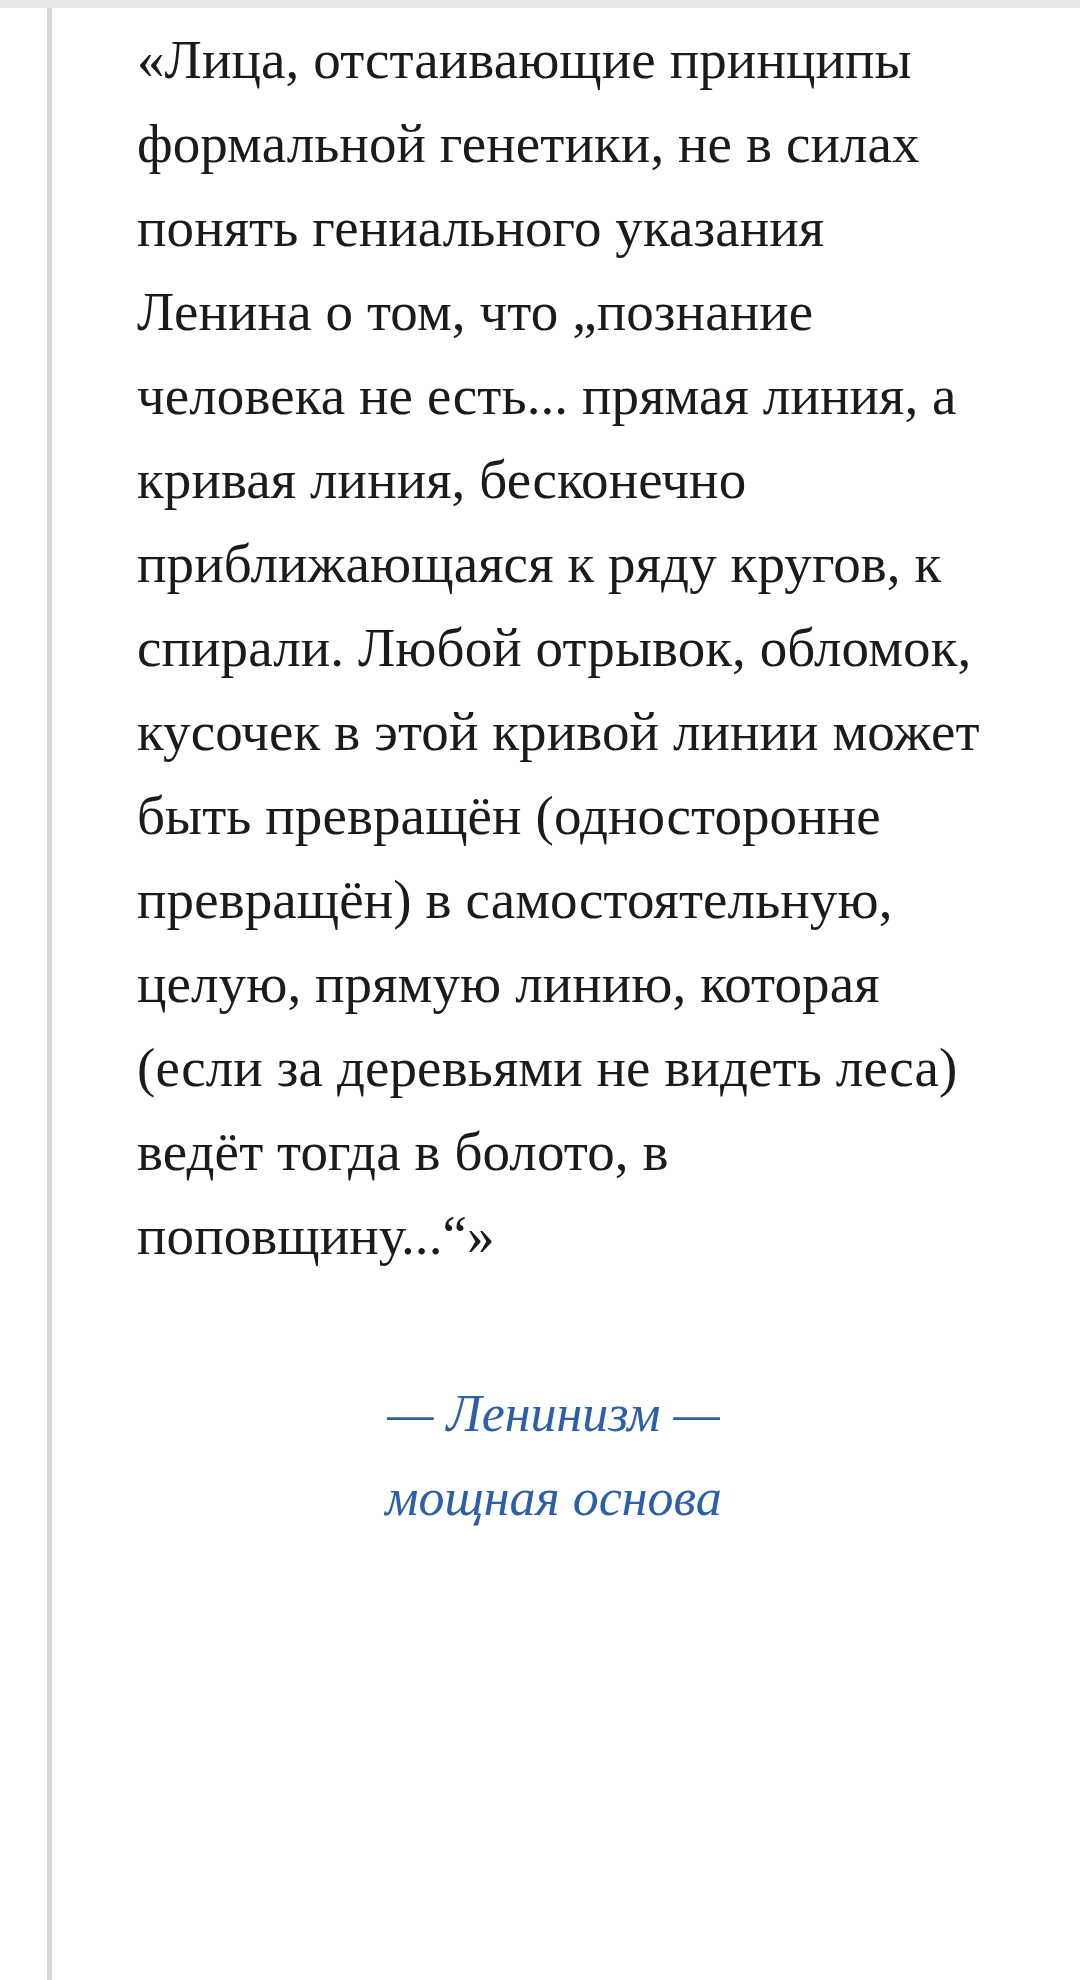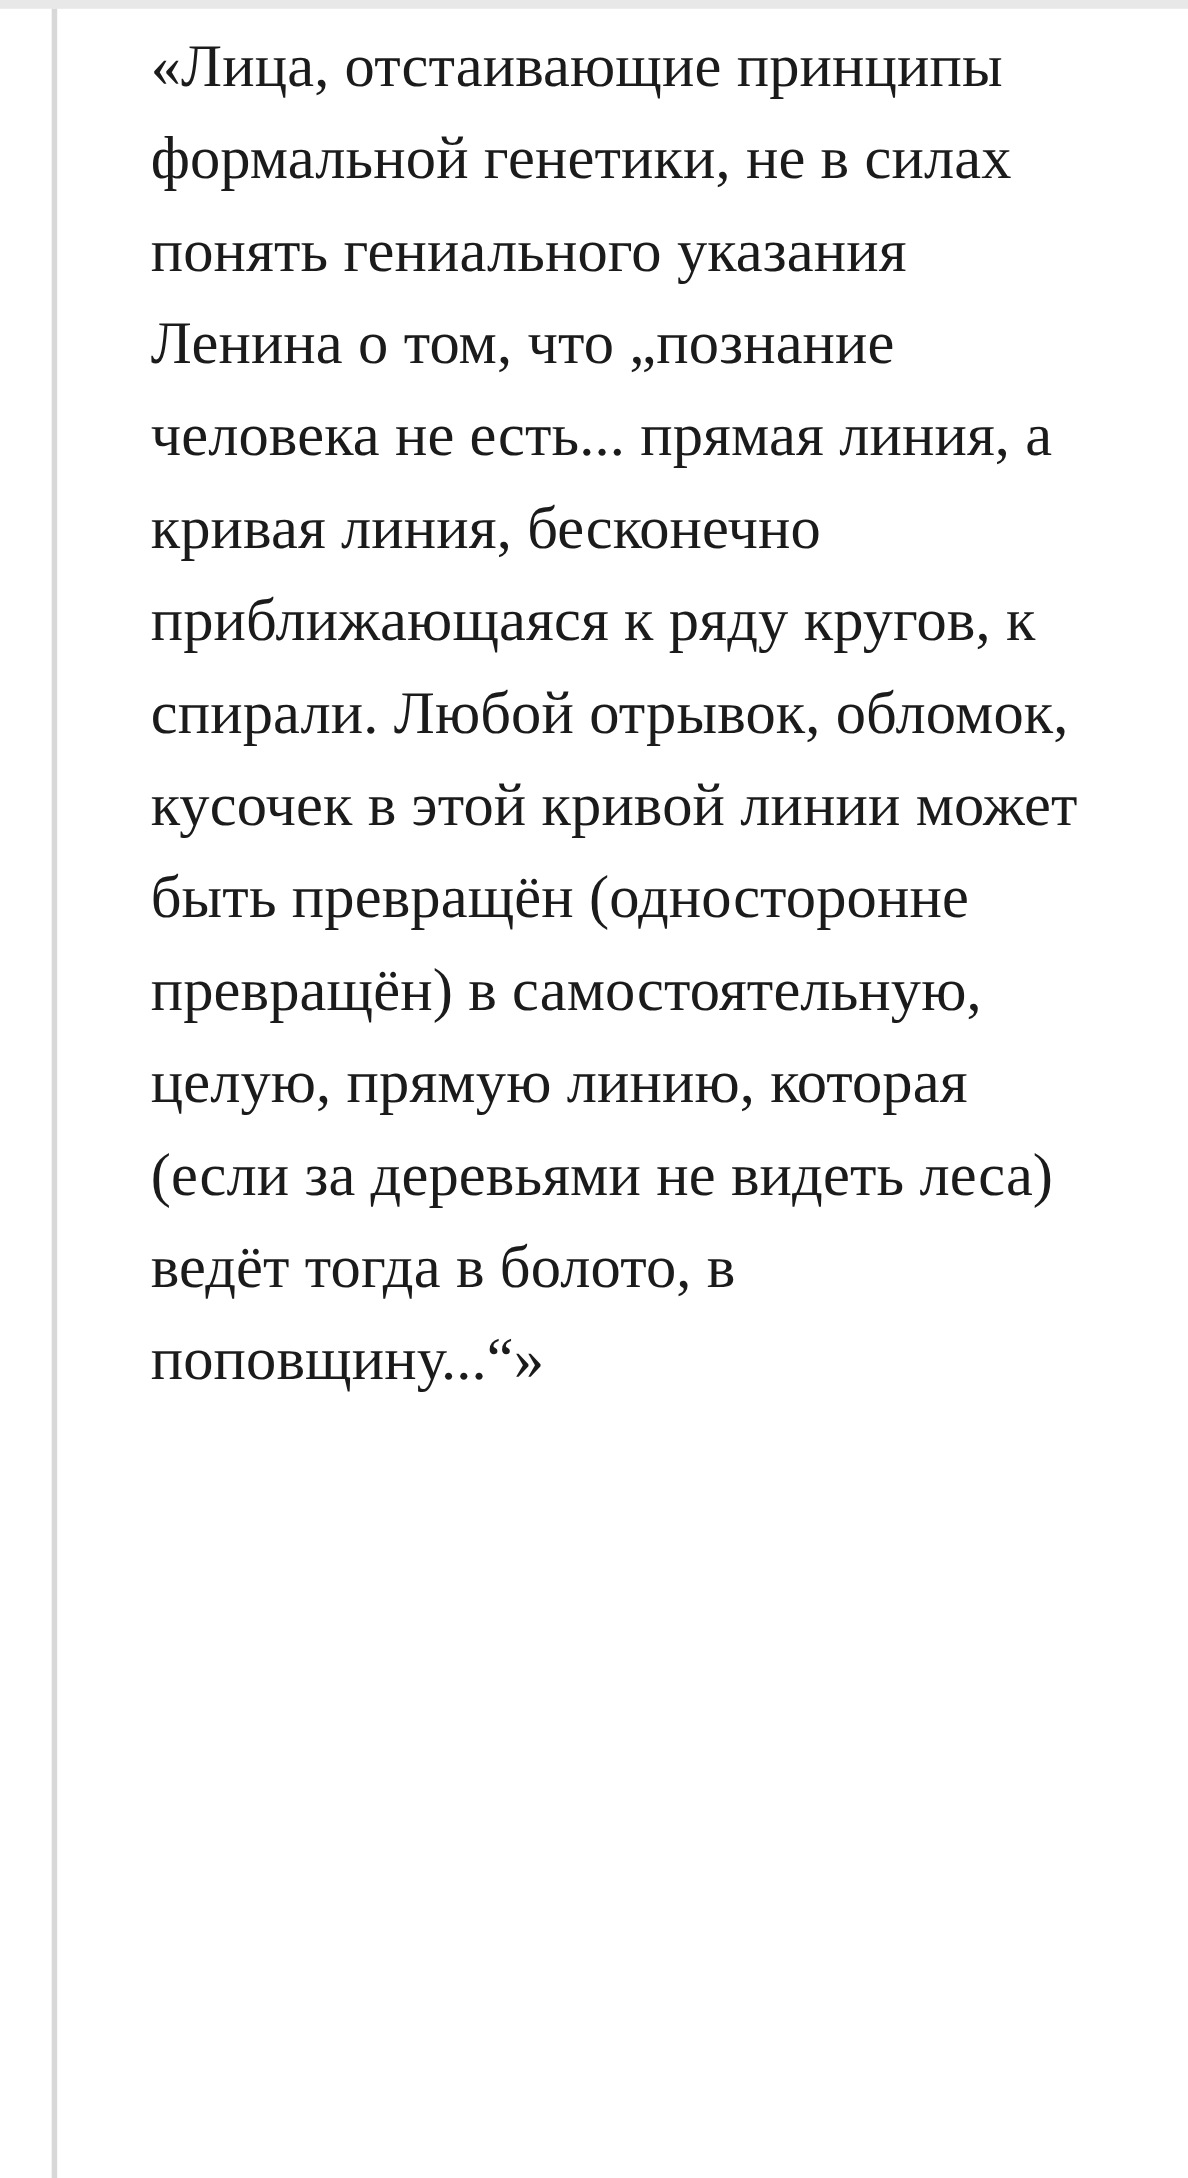--- a/index.html
+++ b/index.html
@@ -76,13 +76,19 @@
 </style>
 </head>
 <body>
 
 <div class="top-rule"></div>
 <div class="quote-rule"></div>
 
 <div class="content">
   <blockquote class="quote-text">«Лица, отстаивающие принципы формальной генетики, не в силах понять гениального указания Ленина о том, что „познание человека не есть... прямая линия, а кривая линия, бесконечно приближающаяся к ряду кругов, к спирали. Любой отрывок, обломок, кусочек в этой кривой линии может быть превращён (односторонне превращён) в самостоятельную, целую, прямую линию, которая (если за деревьями не видеть леса) ведёт тогда в болото, в поповщину...“»</blockquote>
 
+  <div class="attribution">
+    <span class="dash">—</span>
+    <a href="#">Ленинизм —</a>
+    <br>
+    <a href="#">мощная основа</a>
+  </div>
 </div>
 
 </body></html>

